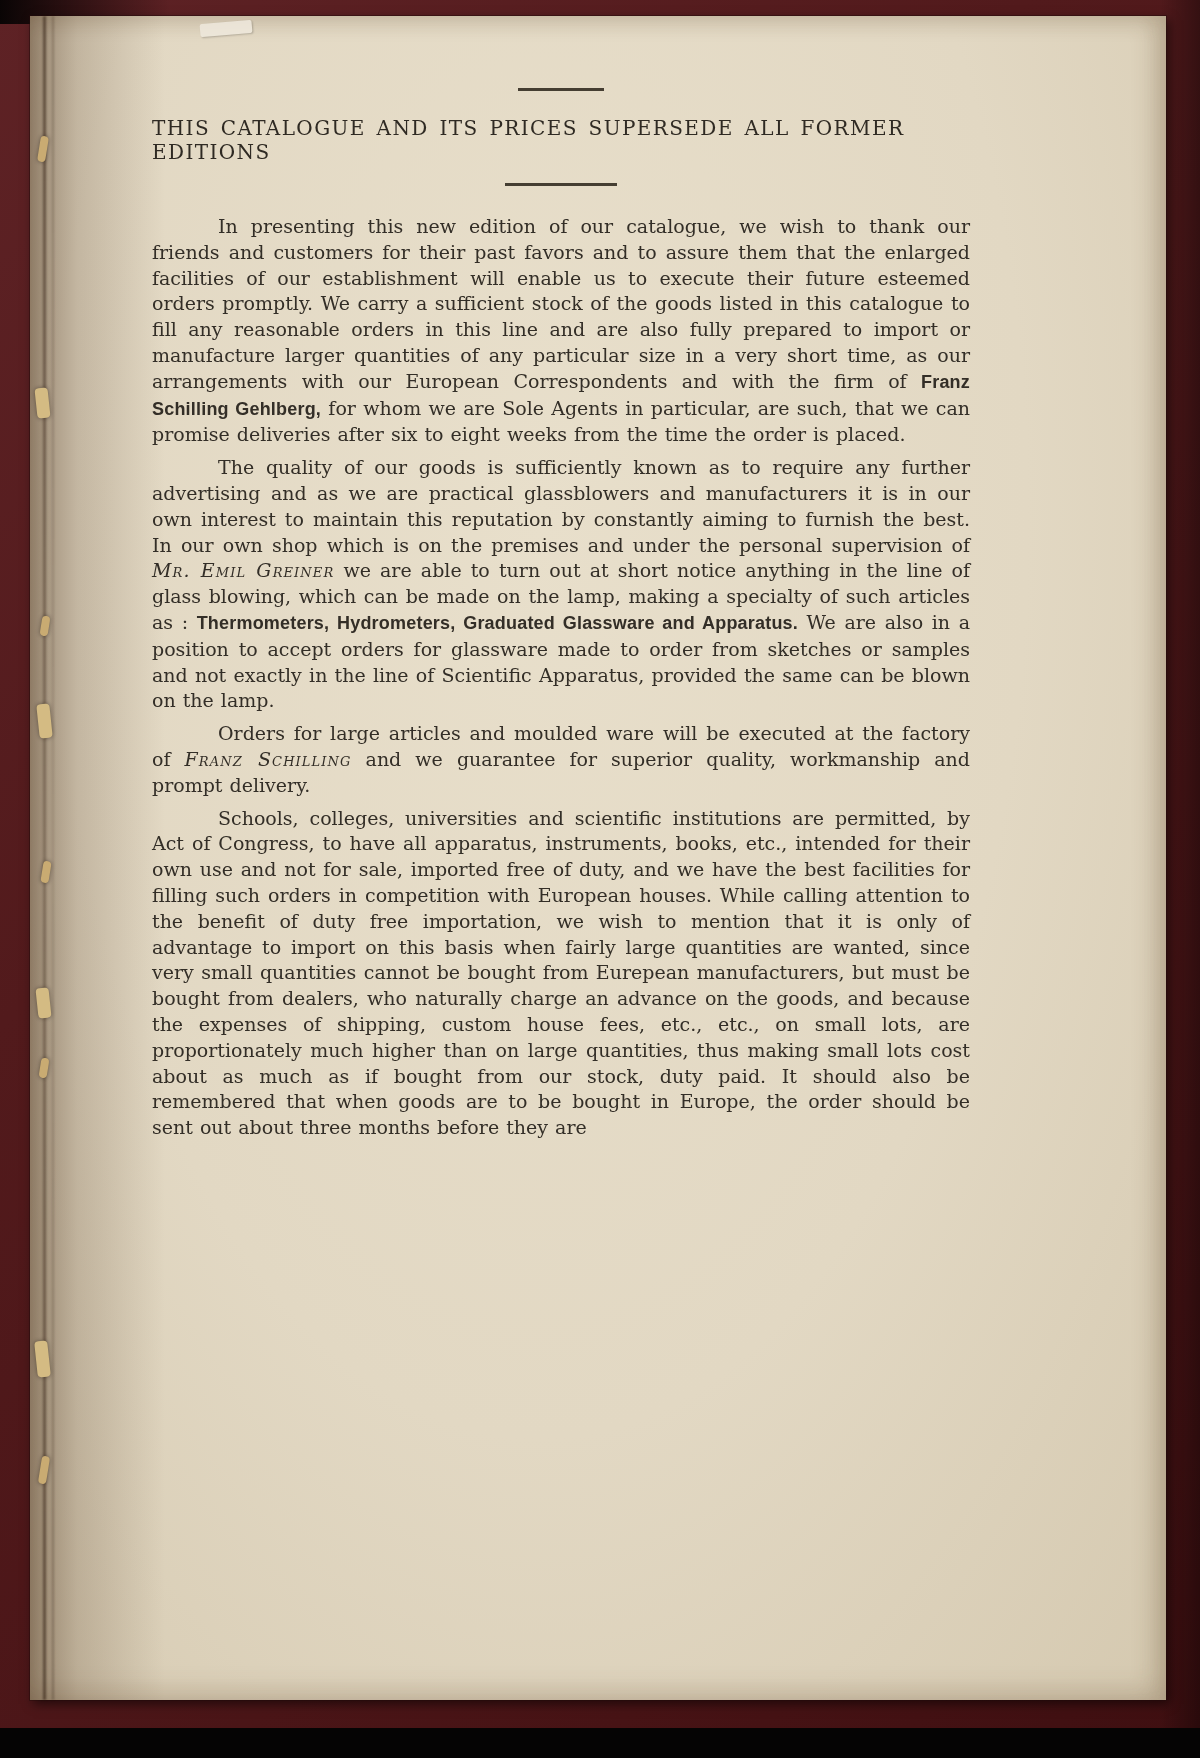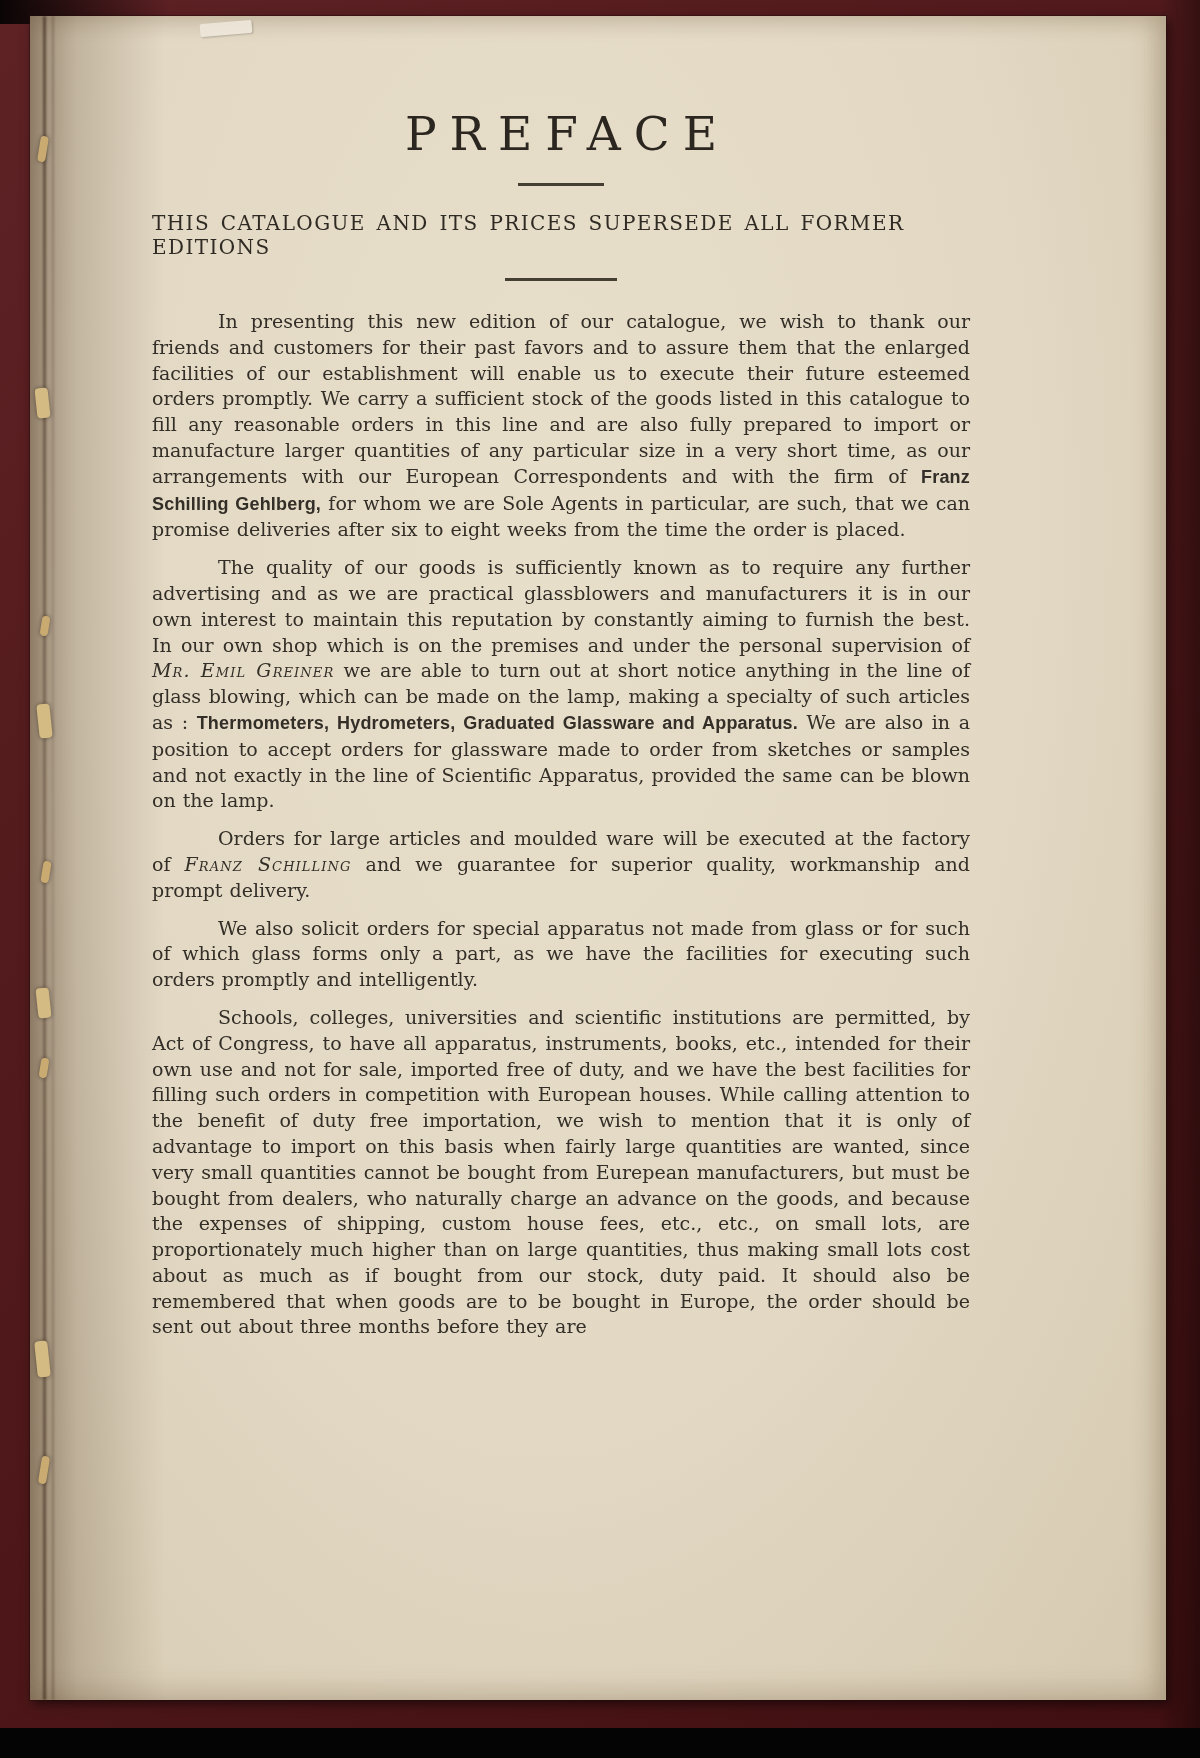--- a/index.html
+++ b/index.html
@@ -38,21 +38,21 @@
   
   .content{position:absolute;left:122px;top:50px;width:818px;color:#332e27;}
   .title{margin:40px 0 0;text-align:center;font-size:47px;font-weight:400;
     letter-spacing:13px;padding-left:13px;color:#2b2620;}
   .rule{border:0;border-top:3px solid #453e32;margin:22px auto 25px;}
   .rule.r1{width:86px;}
   .rule.r2{width:112px;margin:19px auto 28px;}
   .subtitle{font-size:20px;letter-spacing:1.4px;word-spacing:3px;
     color:#2f2a23;margin:0;}
   .para{font-size:19px;line-height:25.8px;text-align:justify;text-indent:66px;
-    margin:12px 0 7px;word-spacing:1px;}
+    margin:2px 0 7px;word-spacing:1px;}
   .seg-bold{font-family:"Liberation Sans",sans-serif;font-weight:700;font-size:18px;
     letter-spacing:.2px;}
   .seg-sc{font-variant:small-caps;letter-spacing:1.1px;font-style:italic;}
 </style>
 </head>
 <body>
 
 <div class="scan">
   <div class="cover">
     <div class="corner-dark"></div>
@@ -69,26 +69,24 @@
     <div class="stitch big" style="left:6px;  top:372px; height:30px;"></div>
     <div class="stitch" style="left:11px; top:600px; height:20px;"></div>
     <div class="stitch big" style="left:8px;  top:688px; height:34px;"></div>
     <div class="stitch" style="left:12px; top:845px; height:22px;"></div>
     <div class="stitch big" style="left:7px;  top:972px; height:30px;"></div>
     <div class="stitch" style="left:10px; top:1042px;height:20px;"></div>
     <div class="stitch big" style="left:6px;  top:1325px;height:36px;"></div>
     <div class="stitch" style="left:10px; top:1440px;height:28px;"></div>
 
     <div class="content">
-      <h1 class="title">PREFACE</h1>
       <hr class="rule r1">
       <p class="subtitle">THIS CATALOGUE AND ITS PRICES SUPERSEDE ALL FORMER EDITIONS</p>
       <hr class="rule r2">
       <div>
           <p class="para"><span>In presenting this new edition of our catalogue, we wish to thank our friends and customers for their past favors and to assure them that the enlarged facilities of our establishment will enable us to execute their future esteemed orders promptly. We carry a sufficient stock of the goods listed in this catalogue to fill any reasonable orders in this line and are also fully prepared to import or manufacture larger quantities of any particular size in a very short time, as our arrangements with our European Correspondents and with the firm of </span><span class="seg-bold">Franz Schilling Gehlberg,</span><span> for whom we are Sole Agents in particular, are such, that we can promise deliveries after six to eight weeks from the time the order is placed.</span></p>
           <p class="para"><span>The quality of our goods is sufficiently known as to require any further advertising and as we are practical glassblowers and manufacturers it is in our own interest to maintain this reputation by constantly aiming to furnish the best. In our own shop which is on the premises and under the personal supervision of </span><span class="seg-sc">Mr. Emil Greiner</span><span> we are able to turn out at short notice anything in the line of glass blowing, which can be made on the lamp, making a specialty of such articles as : </span><span class="seg-bold">Thermometers, Hydrometers, Graduated Glassware and Apparatus.</span><span> We are also in a position to accept orders for glassware made to order from sketches or samples and not exactly in the line of Scientific Apparatus, provided the same can be blown on the lamp.</span></p>
           <p class="para"><span>Orders for large articles and moulded ware will be executed at the factory of </span><span class="seg-sc">Franz Schilling</span><span> and we guarantee for superior quality, workmanship and prompt delivery.</span></p>
-          <p class="para"><span>We also solicit orders for special apparatus not made from glass or for such of which glass forms only a part, as we have the facilities for executing such orders promptly and intelligently.</span></p>
           <p class="para"><span>Schools, colleges, universities and scientific institutions are permitted, by Act of Congress, to have all apparatus, instruments, books, etc., intended for their own use and not for sale, imported free of duty, and we have the best facilities for filling such orders in competition with European houses. While calling attention to the benefit of duty free importation, we wish to mention that it is only of advantage to import on this basis when fairly large quantities are wanted, since very small quantities cannot be bought from Eurepean manufacturers, but must be bought from dealers, who naturally charge an advance on the goods, and because the expenses of shipping, custom house fees, etc., etc., on small lots, are proportionately much higher than on large quantities, thus making small lots cost about as much as if bought from our stock, duty paid. It should also be remembered that when goods are to be bought in Europe, the order should be sent out about three months before they are</span></p>
         </div>
     </div>
   </div>
 </div>
 
 </body></html>

